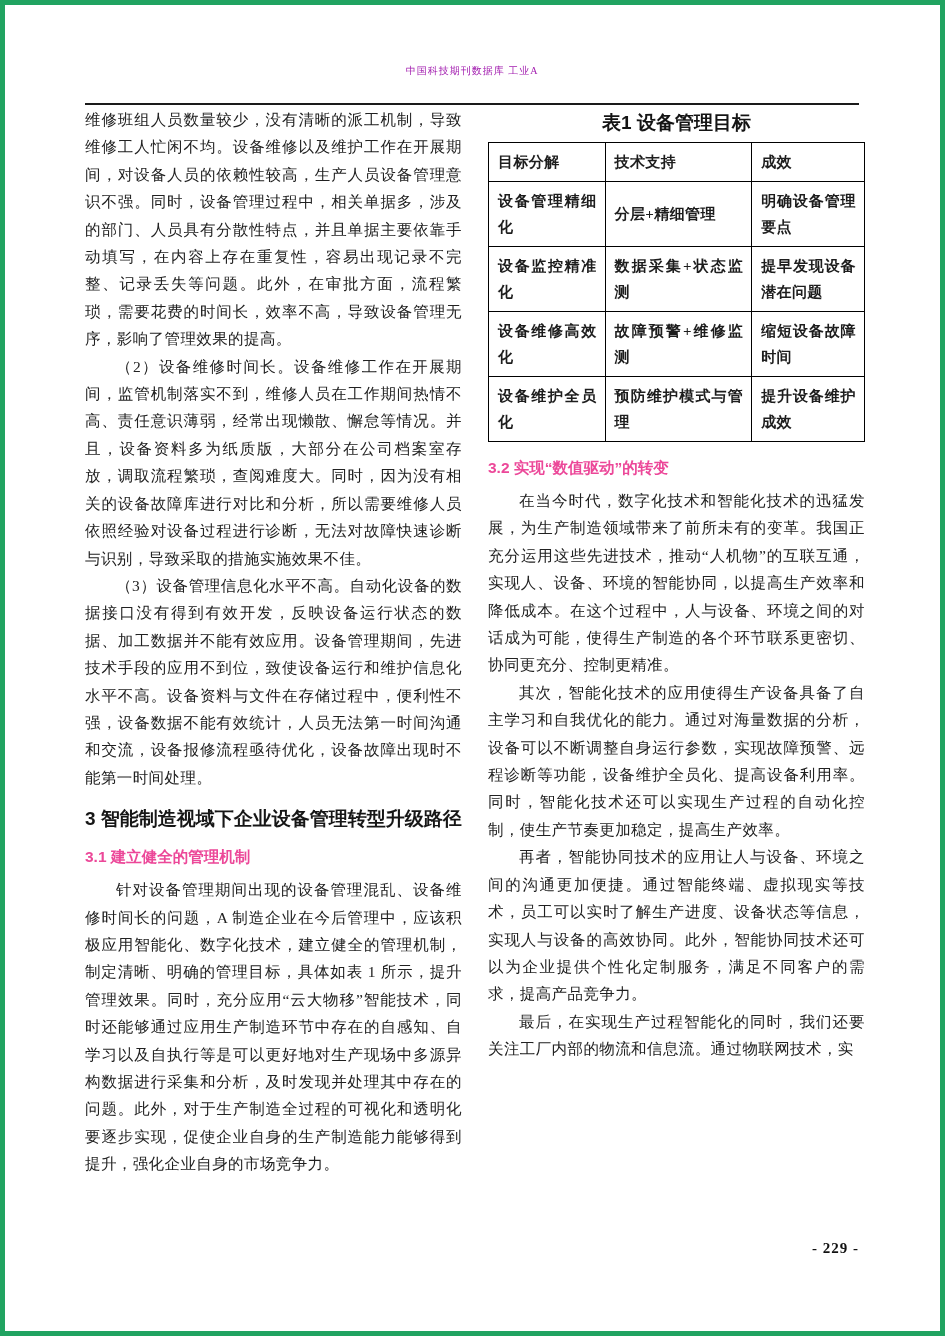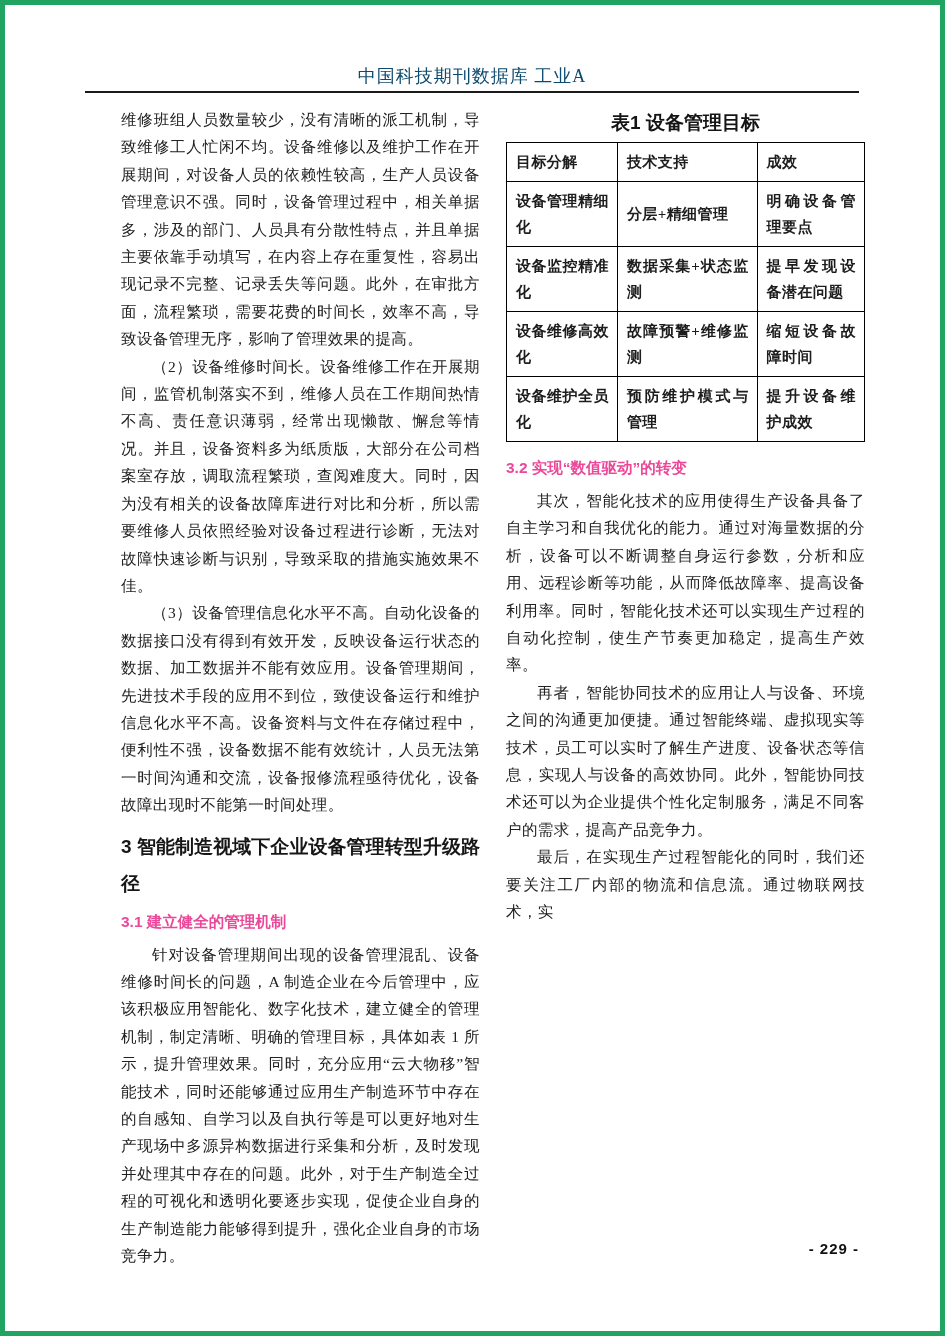--- a/index.html
+++ b/index.html
@@ -15,32 +15,31 @@
     position: absolute; inset: 0;
     border: 5px solid #21a361;
     box-sizing: border-box;
     pointer-events: none;
     z-index: 10;
   }
   .page-header {
     position: absolute;
     top: 64px; left: 85px; right: 86px;
     text-align: center;
-    font-size: 18px;
+    font-size: 10px;
     letter-spacing: 1px;
-    color: #0c4a6e;
-    padding-bottom: 3px;
+    color: #a21caf;
+    padding-bottom: 25px;
     border-bottom: 2px solid #1a1a1a;
   }
   .content {
     position: absolute;
     top: 106px; left: 85px; right: 80px;
     display: flex;
     gap: 26px;
-    margin-left: 36px;
   }
   .col { width: 50%; box-sizing: border-box; }
   p.body-para {
     margin: 0;
     font-size: 15.5px;
     line-height: 27.4px;
     text-align: justify;
     letter-spacing: 0.4px;
     color: #212121;
   }
@@ -87,21 +86,21 @@
     color: #1d1d1d;
     box-sizing: border-box;
   }
   col.c1 { width: 31%; }
   col.c2 { width: 39%; }
   col.c3 { width: 30%; }
   .spacer-after-table { height: 6px; }
   .page-number {
     position: absolute;
     top: 1240px; right: 86px;
-    font-family: Liberation Sans, sans-serif;
+    font-family: Liberation Serif, serif;
     font-weight: 600;
     font-size: 15px;
     letter-spacing: 1px;
     color: #111;
   }
 </style>
 </head>
 <body>
 
 <div class="page-frame"></div>
@@ -150,20 +149,21 @@
         </tr>
         <tr>
           <td>设备维护全员化</td>
           <td>预防维护模式与管理</td>
           <td>提升设备维护成效</td>
         </tr>
       </tbody>
     </table>
     <div class="spacer-after-table"></div>
     <div class="sec-h3">3.2 实现“数值驱动”的转变</div>
-    <p class="body-para indent">其次，智能化技术的应用使得生产设备具备了自主学习和自我优化的能力。通过对海量数据的分析，设备可以不断调整自身运行参数，分析和应用、远程诊断等功能，从而降低故障率、提高设备利用率。同时，智能化技术还可以实现生产过程的自动化控制，使生产节奏更加稳定，提高生产效率。</p>
+    <p class="body-para indent">在当今时代，数字化技术和智能化技术的迅猛发展，为生产制造领域带来了前所未有的变革。我国正充分运用这些先进技术，推动“人机物”的互联互通，实现人、设备、环境的智能协同，以提高生产效率和降低成本。在这个过程中，人与设备、环境之间的对话成为可能，使得生产制造的各个环节联系更密切、协同更充分、控制更精准。</p>
+    <p class="body-para indent">其次，智能化技术的应用使得生产设备具备了自主学习和自我优化的能力。通过对海量数据的分析，设备可以不断调整自身运行参数，实现故障预警、远程诊断等功能，设备维护全员化、提高设备利用率。同时，智能化技术还可以实现生产过程的自动化控制，使生产节奏更加稳定，提高生产效率。</p>
     <p class="body-para indent">再者，智能协同技术的应用让人与设备、环境之间的沟通更加便捷。通过智能终端、虚拟现实等技术，员工可以实时了解生产进度、设备状态等信息，实现人与设备的高效协同。此外，智能协同技术还可以为企业提供个性化定制服务，满足不同客户的需求，提高产品竞争力。</p>
     <p class="body-para indent">最后，在实现生产过程智能化的同时，我们还要关注工厂内部的物流和信息流。通过物联网技术，实</p>
   </div>
 
 </div>
 
 <div class="page-number">- 229 -</div>
 
 </body></html>

